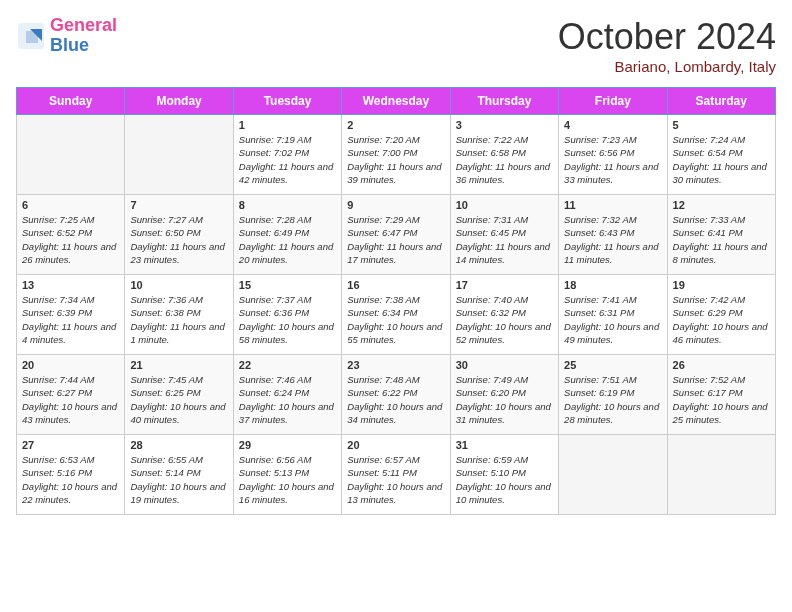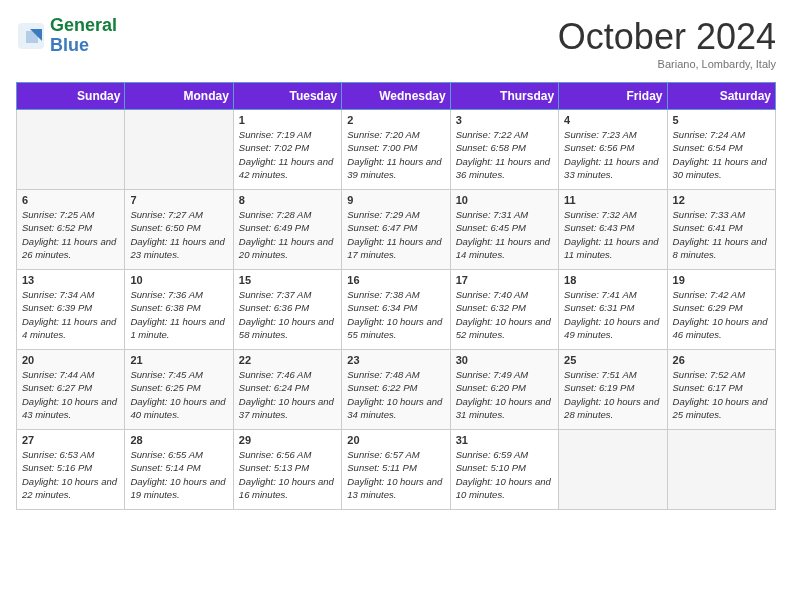--- a/index.html
+++ b/index.html
@@ -20,51 +20,51 @@
       display: flex;
       align-items: center;
     }
     .logo-text {
       display: flex;
       flex-direction: column;
       font-size: 18px;
       font-weight: bold;
       line-height: 1.1;
     }
-    .logo-general { color: #15803d; }
+    .logo-general { color: #ec4899; }
     .logo-blue { color: #3a7abf; }
     .logo-icon {
       width: 30px;
       height: 30px;
       margin-right: 4px;
     }
     .title-block {
       text-align: right;
     }
     .month-title {
       font-size: 36px;
       font-weight: normal;
       color: #333;
     }
     .location {
-      font-size: 11px;
-      color: #737373;
+      font-size: 15px;
+      color: #7f1d1d;
     }
     table {
       width: 100%;
       border-collapse: collapse;
       table-layout: fixed;
     }
     thead tr th {
-      background-color: #6d28d9;
+      background-color: #d946ef;
       color: #fff;
       font-size: 12px;
       font-weight: bold;
       padding: 6px 4px;
-      text-align: right;
+      text-align: center;
       border: 1px solid #5a9ad5;
     }
     tbody tr td {
       border: 1px solid #ccc;
       vertical-align: top;
       padding: 4px 5px;
       font-size: 10px;
       color: #333;
       min-height: 70px;
       height: 80px;

